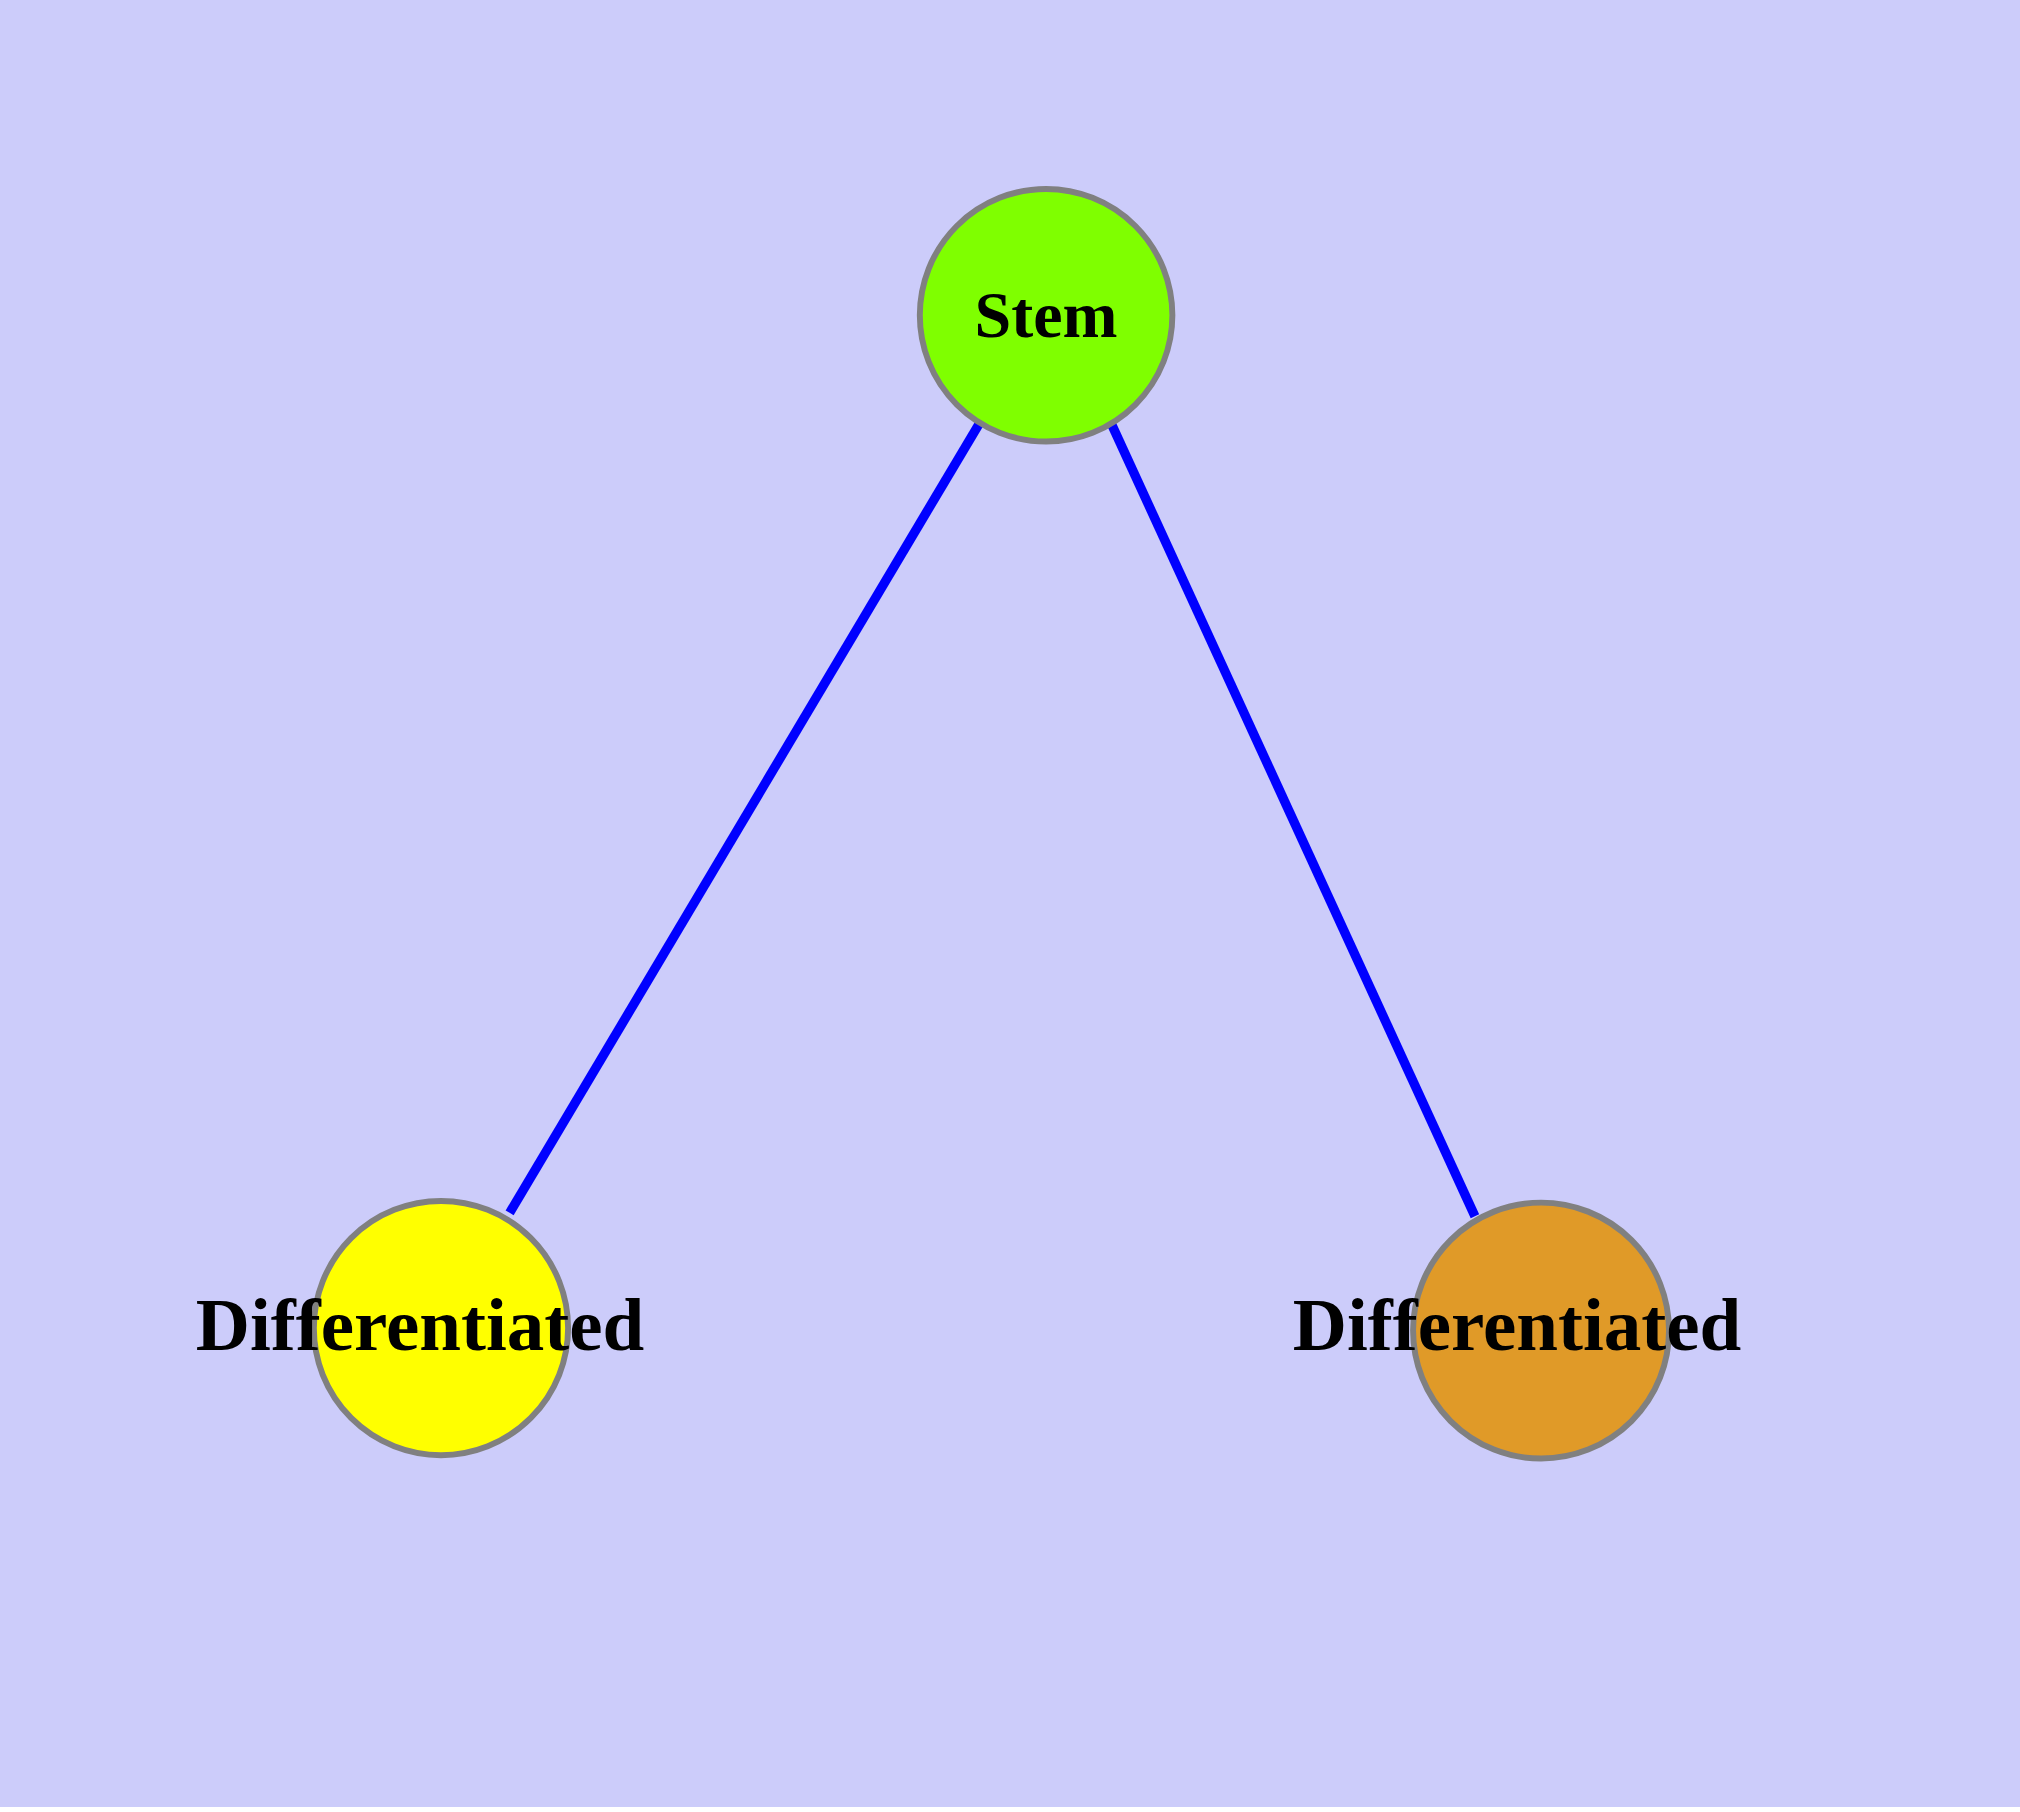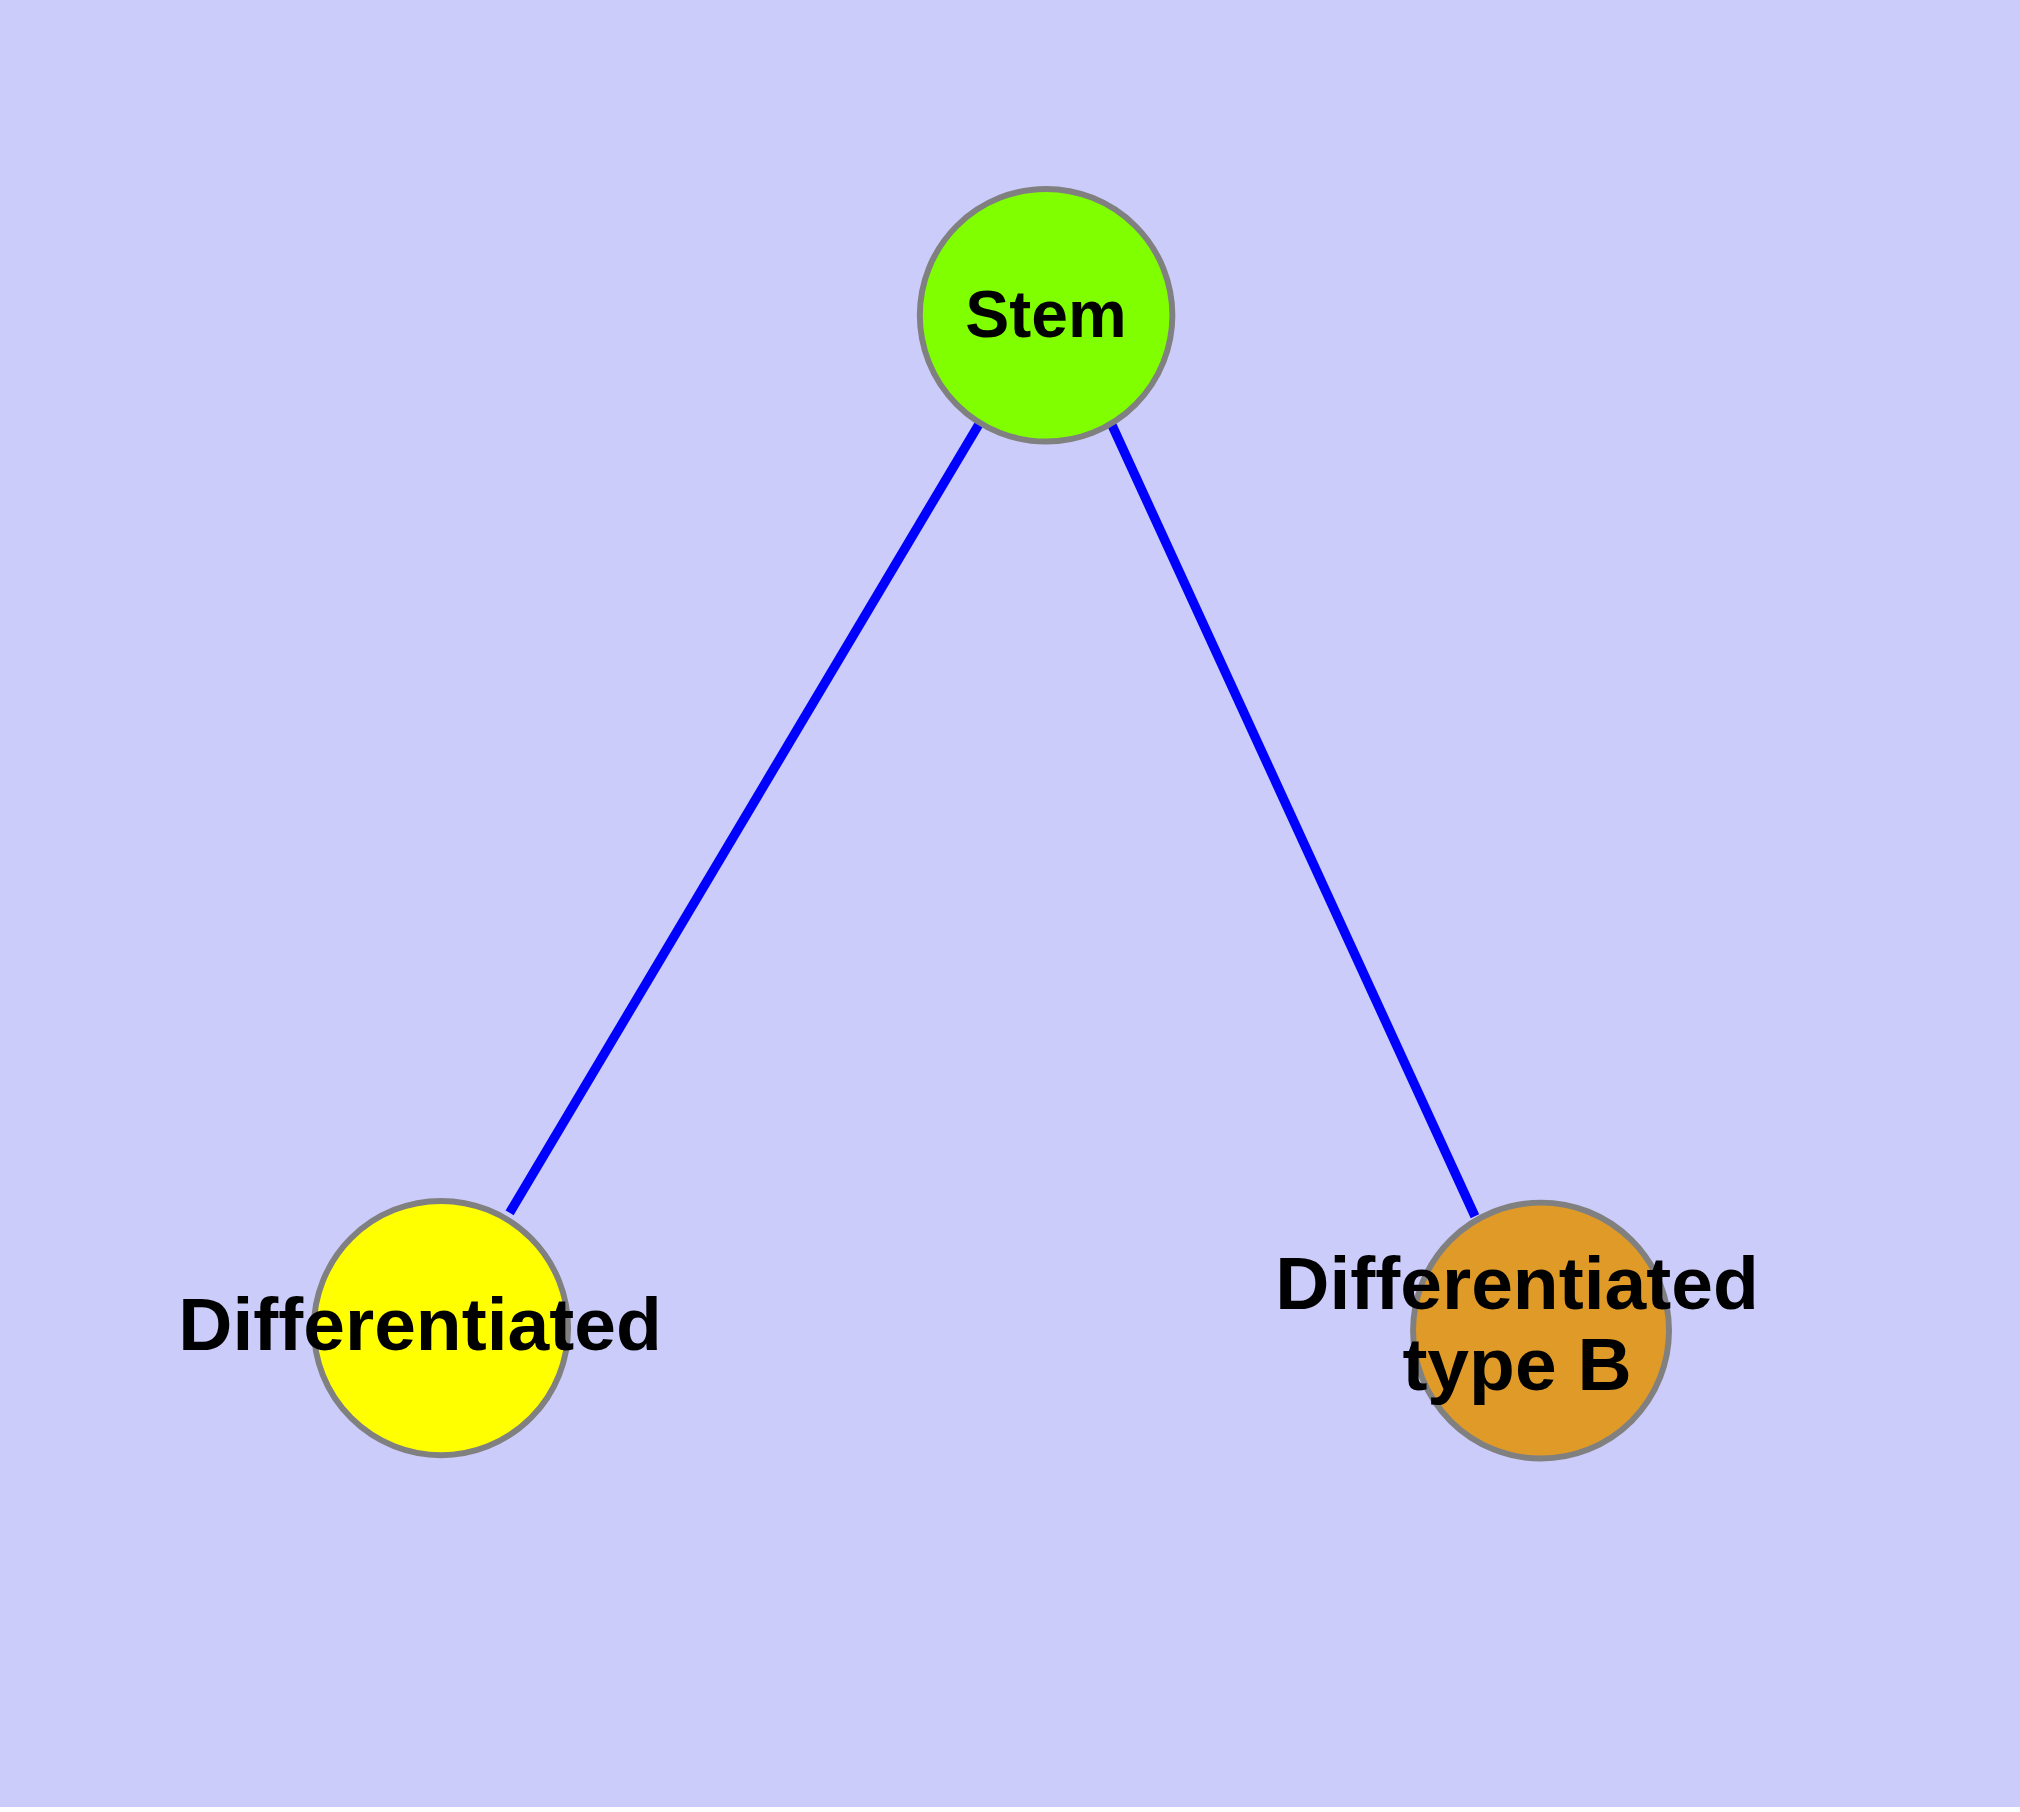--- a/index.html
+++ b/index.html
@@ -7,21 +7,21 @@
     margin: 0;
     padding: 0;
     background: #ffffff;
   }
   #canvas {
     position: relative;
     width: 2021px;
     height: 1812px;
     background: #ffffff;
     overflow: hidden;
-    font-family: Liberation Sans, sans-serif;
+    font-family: Liberation Serif, serif;
   }
   #plot-background {
     position: absolute;
     left: 0;
     top: 0;
     width: 2021px;
     height: 1807px;
   }
   #graph-svg {
     position: absolute;
@@ -62,17 +62,17 @@
     <g id="node-layer">
         <circle cx="1234" cy="372" r="149" fill="#7fff00" stroke="#808080" stroke-width="7"></circle>
         <circle cx="520" cy="1567" r="150" fill="#ffff00" stroke="#808080" stroke-width="7"></circle>
         <circle cx="1818" cy="1570" r="151" fill="#e09a28" stroke="#808080" stroke-width="7"></circle>
       </g>
   </svg>
 
   <div id="label-layer">
       <div class="node-label label-stem" style="left: 1046px; top: 315px; font-size: 66px; color: rgb(0, 0, 0);"><div>Stem</div></div>
       <div class="node-label label-leaf" style="left: 420px; top: 1324px; font-size: 75px; color: rgb(0, 0, 0);"><div>Differentiated</div></div>
-      <div class="node-label label-leaf" style="left: 1517px; top: 1324px; font-size: 75px; color: rgb(0, 0, 0);"><div>Differentiated</div><div>type B</div></div>
+      <div class="node-label label-leaf" style="left: 1517px; top: 1324px; font-size: 75px; color: rgb(0, 0, 0);"><div>Differentiated</div></div>
     </div>
 
 </div>
 
 
 </body></html>

